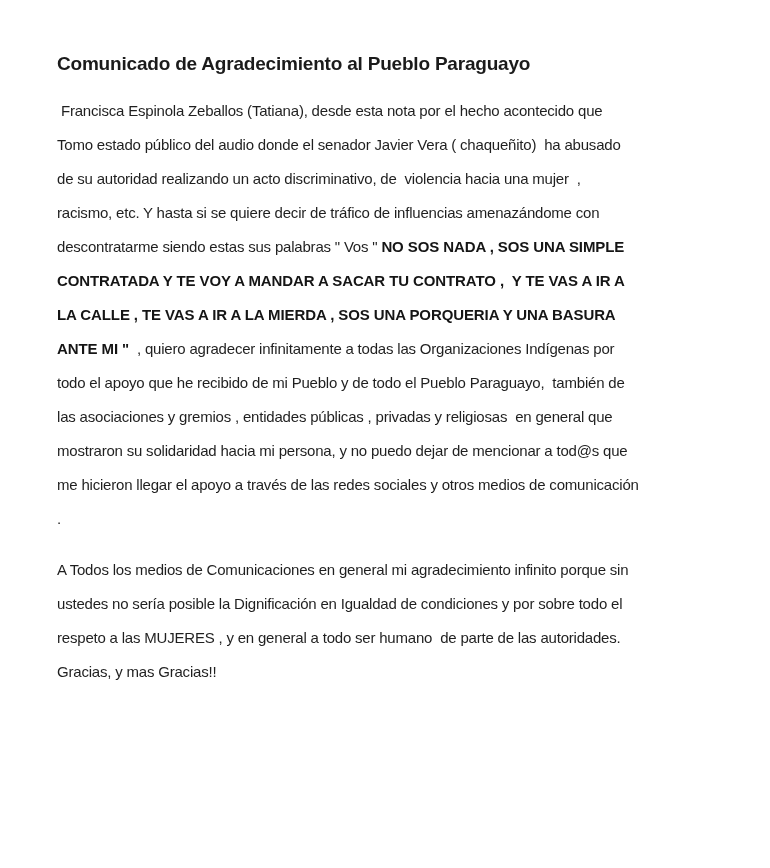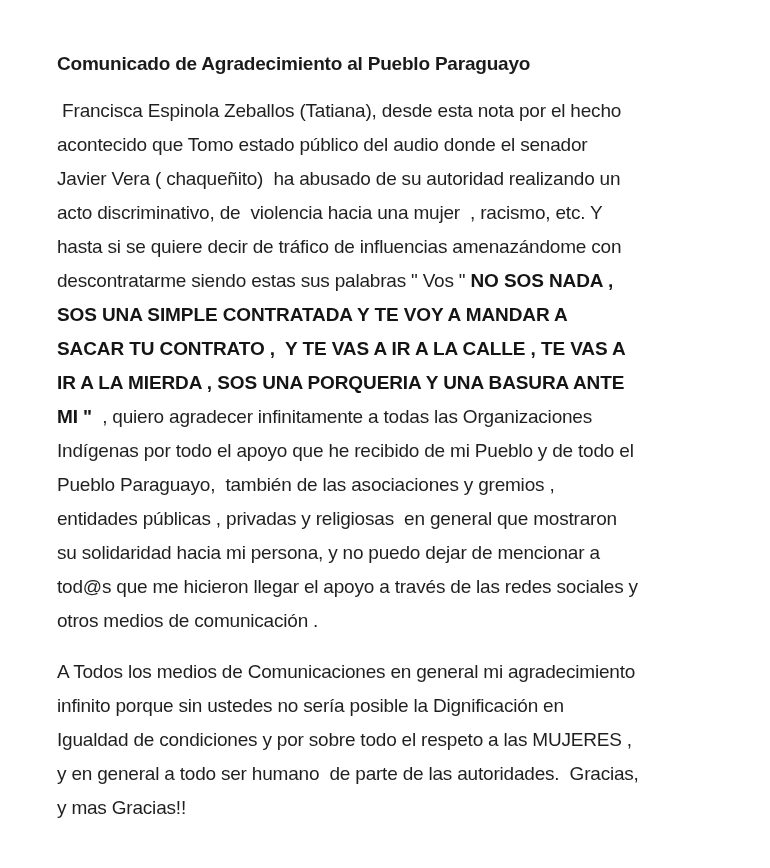--- a/index.html
+++ b/index.html
@@ -18,21 +18,21 @@
   }
   .doc-title {
     font-size: 19px;
     font-weight: 700;
     line-height: 28px;
     margin: 0 0 16px 0;
     letter-spacing: -0.2px;
     color: #1b1b1b;
   }
   .doc-paragraph {
-    font-size: 19px;
+    font-size: 15px;
     font-weight: 400;
     line-height: 34px;
     margin: 0 10px 17px 0;
     letter-spacing: -0.2px;
     white-space: pre-wrap;
     color: #1f1f1f;
   }
   .doc-paragraph .bold-run {
     font-weight: 700;
     letter-spacing: -0.1px;

